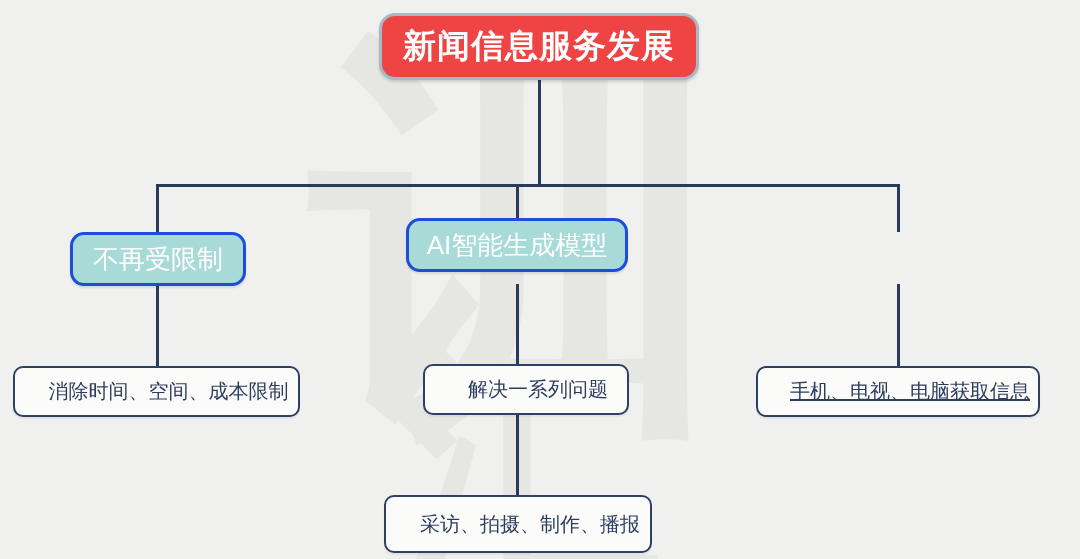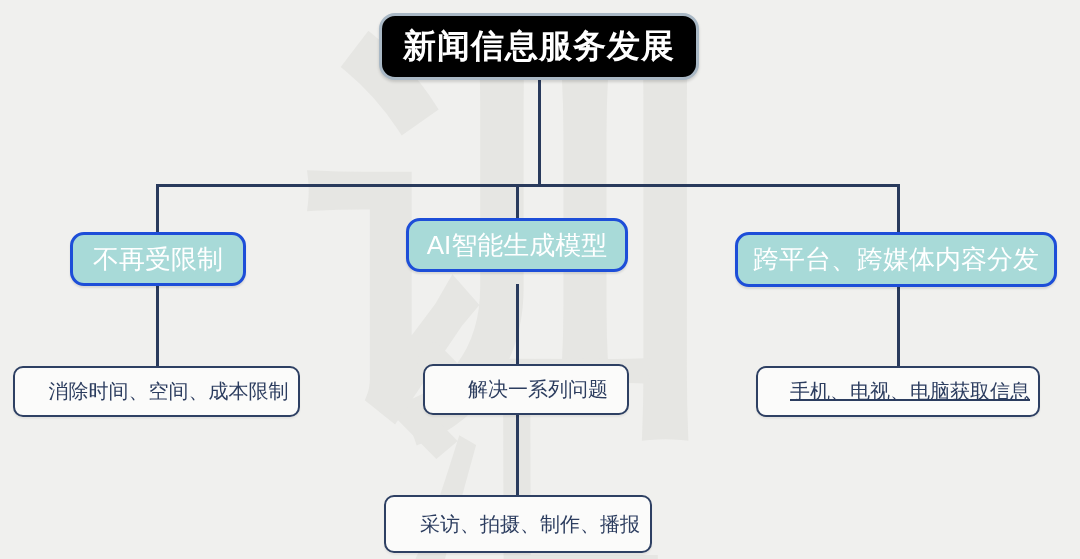--- a/index.html
+++ b/index.html
@@ -38,21 +38,21 @@
     position: absolute;
     z-index: 2;
     box-sizing: border-box;
     display: flex;
     align-items: center;
     justify-content: center;
     text-align: center;
     white-space: nowrap;
   }
   .root {
-    background: #000000;
+    background: #ef4444;
     border: 3px solid #a9b8c5;
     border-radius: 16px;
     color: #ffffff;
     font-weight: bold;
     font-size: 33px;
     letter-spacing: 1px;
     box-shadow: 0 2px 3px rgba(0,0,0,0.15);
   }
   .branch {
     background: #a8dad8;
@@ -95,23 +95,20 @@
   </div>
 
   <div class="node branch" style="left:70px; top:232px; width:176px; height:54px;">
     <span>不再受限制</span>
   </div>
 
   <div class="node branch" style="left:406px; top:218px; width:222px; height:54px;">
     <span>AI智能生成模型</span>
   </div>
 
-  <div class="node branch" style="left:735px; top:232px; width:322px; height:55px;">
-    <span>跨平台、跨媒体内容分发</span>
-  </div>
 
   <div class="node leaf" style="left:13px; top:366px; width:287px; height:51px;">
     <span>消除时间、空间、成本限制</span>
   </div>
 
   <div class="node leaf" style="left:423px; top:364px; width:206px; height:51px;">
     <span>解决一系列问题</span>
   </div>
 
   <div class="node leaf" style="left:756px; top:366px; width:284px; height:51px;text-decoration:underline;">

